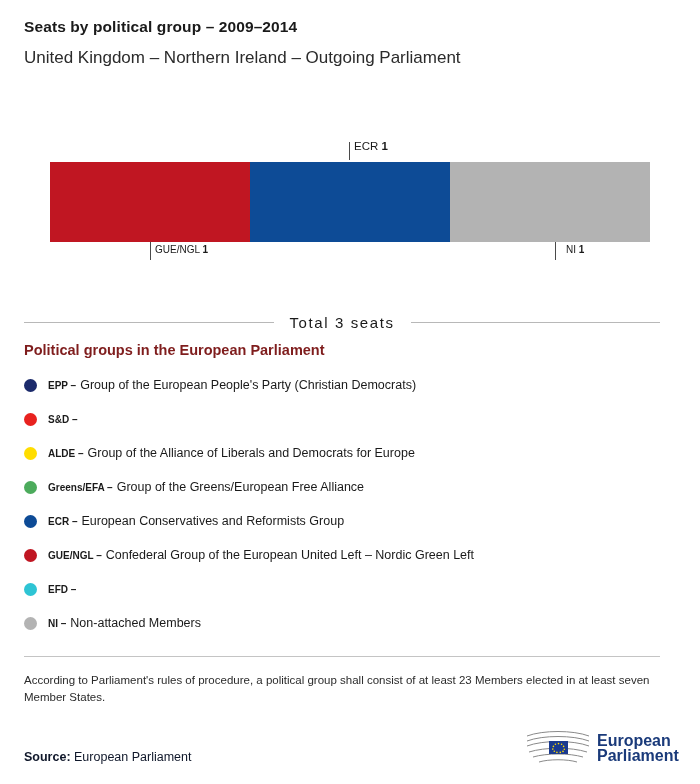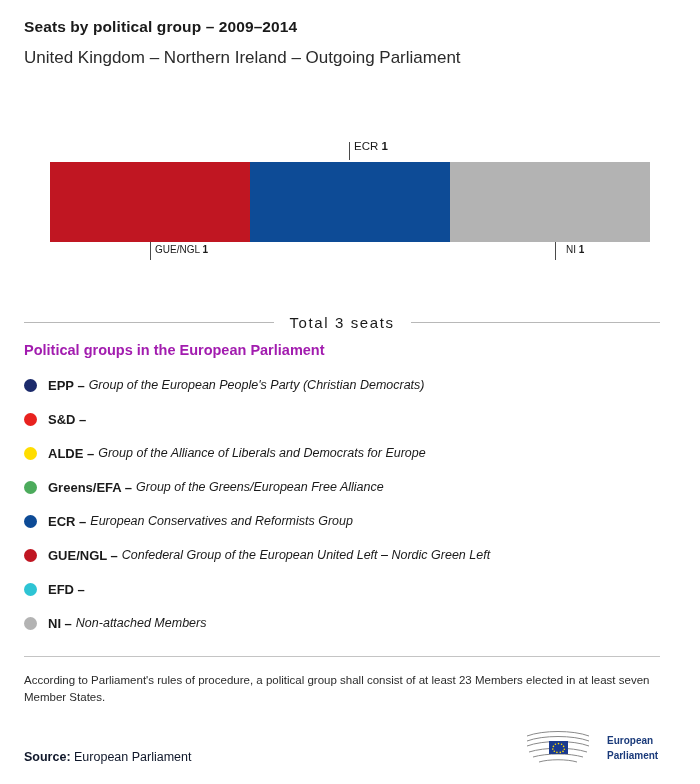--- a/index.html
+++ b/index.html
@@ -104,51 +104,50 @@
     white-space: nowrap;
   }
 
   
   .legend-title {
     position: absolute;
     left: 24px;
     top: 342px;
     font-size: 14.5px;
     font-weight: bold;
-    color: #a21caf;
+    color: #7f1d1d;
   }
   .legend {
     position: absolute;
     left: 24px;
     top: 368px;
     width: 640px;
   }
   .legend-row {
     height: 34px;
     display: flex;
     align-items: center;
   }
   .dot {
     width: 13px;
     height: 13px;
     border-radius: 50%;
     margin-right: 11px;
     flex: 0 0 auto;
   }
   .legend-abbr {
-    font-size: 13px;
+    font-size: 10px;
     font-weight: bold;
     color: #1a1a1a;
     margin-right: 4px;
     white-space: nowrap;
   }
   .legend-desc {
     font-size: 12.5px;
     color: #1a1a1a;
-    font-style: italic;
   }
 
   
   .foot-rule {
     position: absolute;
     left: 24px;
     top: 656px;
     width: 636px;
     height: 1px;
     background: #c4c4c4;
@@ -179,25 +178,25 @@
     height: 44px;
     display: flex;
     align-items: center;
   }
   .ep-mark {
     width: 66px;
     height: 40px;
     flex: 0 0 auto;
   }
   .ep-name {
-    font-size: 10px;
+    font-size: 16px;
     line-height: 15px;
     font-weight: bold;
     color: #1a3a7a;
-    margin-left: 16px;
+    margin-left: 6px;
   }
 </style>
 </head>
 <body>
 
 <div class="page">
 
   <div class="title">Seats by political group – 2009–2014</div>
   <div class="subtitle">United Kingdom – Northern Ireland – Outgoing Parliament</div>
 

